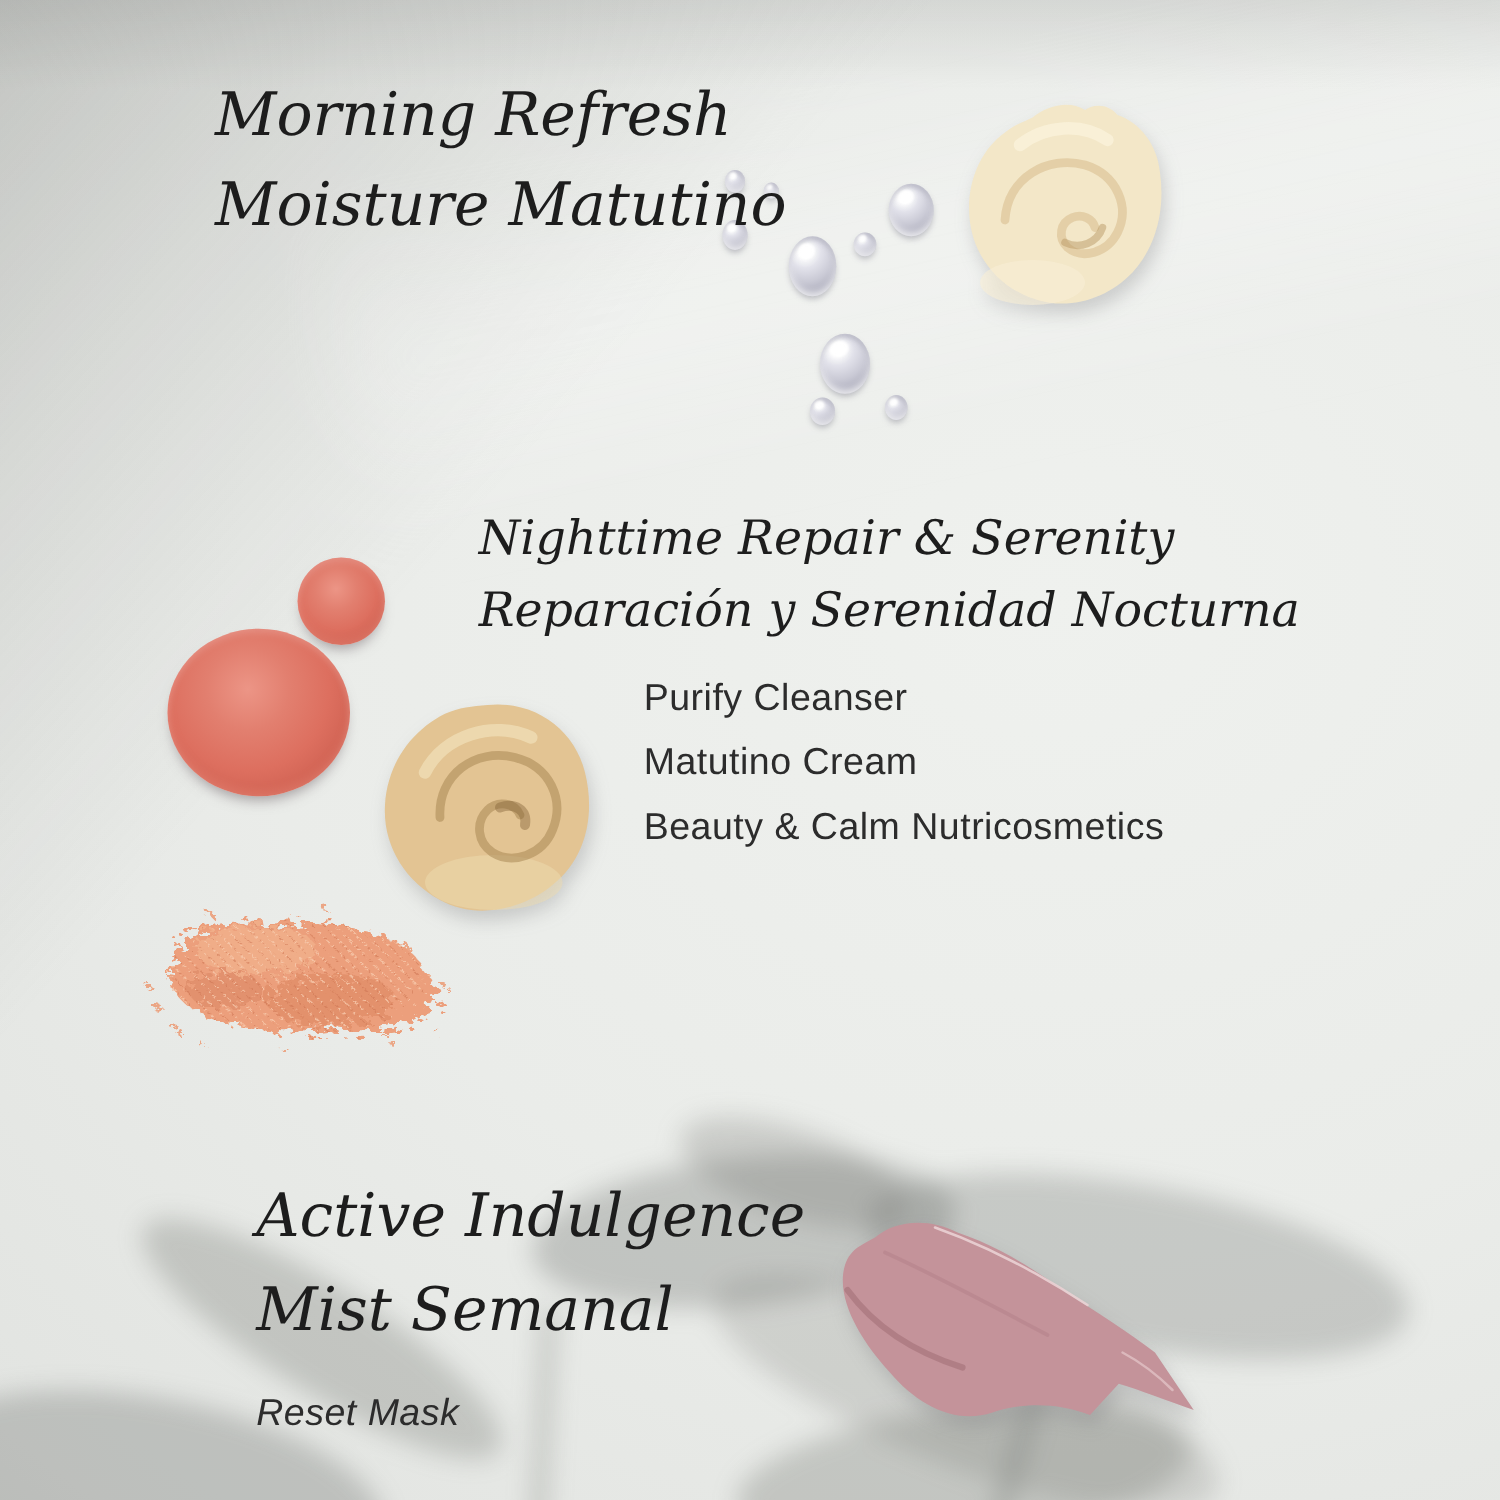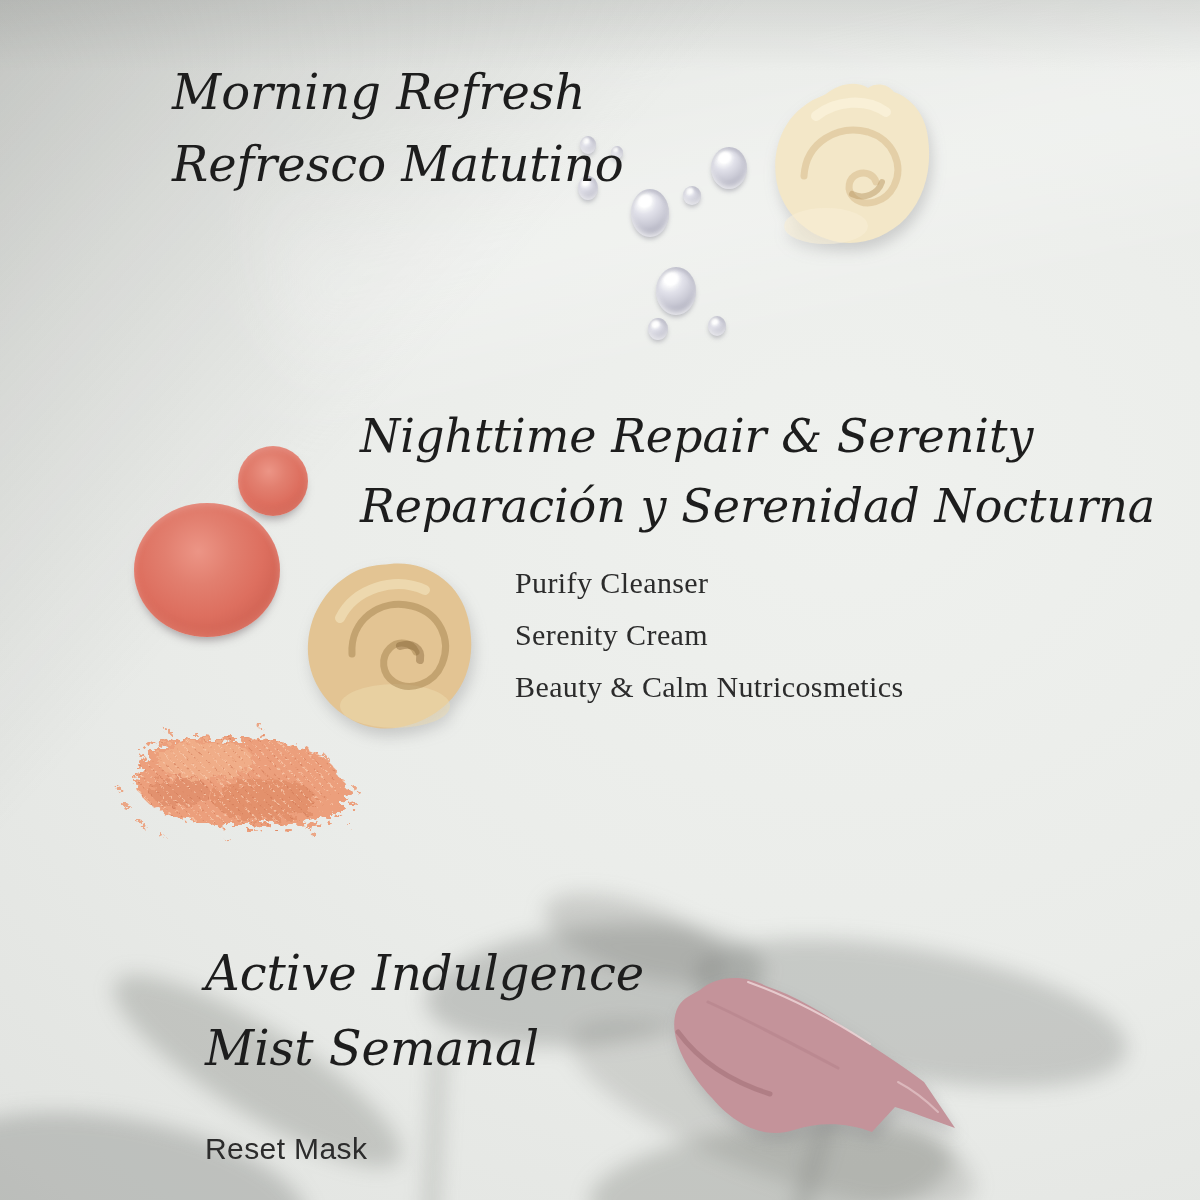--- a/index.html
+++ b/index.html
@@ -31,25 +31,25 @@
   .red-drop{position:absolute;border-radius:50%;
     background:radial-gradient(circle at 44% 36%, #ec9586 0%, #e27f6f 28%, var(--swatch,#dd6f5f) 55%, #cd5f50 80%, #c05446 100%);
     box-shadow:0 7px 10px -4px rgba(105,95,100,.55), inset 0 -4px 8px rgba(255,175,155,.22), inset 0 3px 6px rgba(255,255,255,.18);}
   
   .swatch-svg{position:absolute;z-index:3;}
   .soft-shadow{filter:drop-shadow(3px 8px 7px rgba(110,110,114,.28));}
   
   .section{position:absolute;z-index:4;color:#1d1d1d;}
   .title{font-family:"DejaVu Serif","Liberation Serif",serif;font-style:italic;font-weight:400;
     font-size:48px;line-height:1.5;white-space:nowrap;}
-  .sec-night .title{font-size:46px;line-height:1.52;}
+  .sec-night .title{font-size:38px;line-height:1.52;margin-left:23px;}
   .products{margin-top:28px;font-size:30px;line-height:1.55;color:#2c2c2c;letter-spacing:.4px;white-space:nowrap;}
-  .sec-night .products{margin-top:15px;margin-left:155px;line-height:1.73;font-family:Liberation Serif, serif;}
+  .sec-night .products{margin-top:15px;margin-left:155px;line-height:1.73;}
   .sec-week .title{line-height:1.56;}
-  .sec-week .products{margin-top:40px;}
+  .sec-week .products{margin-top:22px;font-style:italic;}
   .z3{z-index:3;}
 </style>
 </head>
 <body>
 
 <div class="canvas">
 
   <div class="shadow-layer">
     <span class="pshadow" style="left:425px;top:926px;width:340px;height:118px;transform:rotate(-6deg);"></span>
     <span class="pshadow" style="left:690px;top:948px;width:440px;height:130px;transform:rotate(10deg);background:rgba(104,106,102,.27);"></span>
@@ -135,29 +135,29 @@
   <svg class="swatch-svg soft-shadow" style="left: 648px; top: 962px; color: rgb(196, 147, 154); --swatch: #c4939a;" width="320" height="195" viewBox="0 0 320 195">
     <path fill="currentColor" d="M52 28 C68 14 95 12 118 24 C148 34 178 52 205 72 C230 88 255 104 276 120 L307 166 C284 158 264 150 247 145 L224 170 C198 160 170 160 146 168 C116 178 86 162 64 136 C40 110 20 76 28 50 C33 36 42 34 52 28 Z"></path>
     <path fill="none" stroke="#936066" stroke-width="5" stroke-linecap="round" opacity=".4" d="M30 70 C52 100 84 120 122 132"></path>
     <path fill="none" stroke="#ab7880" stroke-width="3" stroke-linecap="round" opacity=".35" d="M60 40 C100 58 145 82 190 106"></path>
     <path fill="none" stroke="#ead2d4" stroke-width="2" stroke-linecap="round" opacity=".9" d="M100 20 C145 36 185 58 222 82"></path>
     <path fill="none" stroke="#e5c8ca" stroke-width="2" stroke-linecap="round" opacity=".7" d="M250 120 C265 128 278 138 290 150"></path>
   </svg>
 
   <div class="section" style="left:172px;top:56px;">
     <div class="title">Morning Refresh</div>
-    <div class="title">Refresco Matutino</div>
+    <div class="title">Moisture Matutino</div>
   </div>
 
   <div class="section sec-night" style="left:360px;top:402px;">
     <div class="title">Nighttime Repair &amp; Serenity</div>
     <div class="title">Reparación y Serenidad Nocturna</div>
     <div class="products">
       <div>Purify Cleanser</div>
-      <div>Serenity Cream</div>
+      <div>Matutino Cream</div>
       <div>Beauty &amp; Calm Nutricosmetics</div>
     </div>
   </div>
 
   <div class="section sec-week" style="left:205px;top:936px;">
     <div class="title">Active Indulgence</div>
     <div class="title">Mist Semanal</div>
     <div class="products">
       <div>Reset Mask</div>
     </div>

